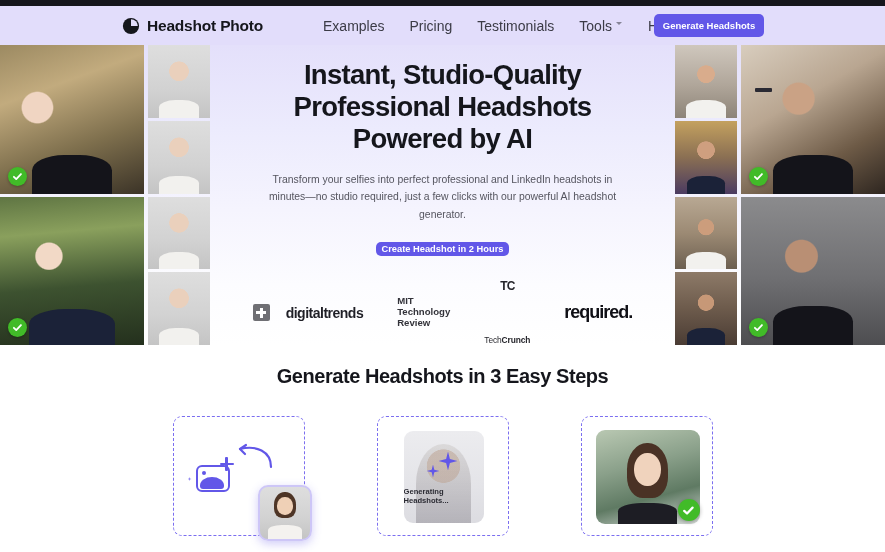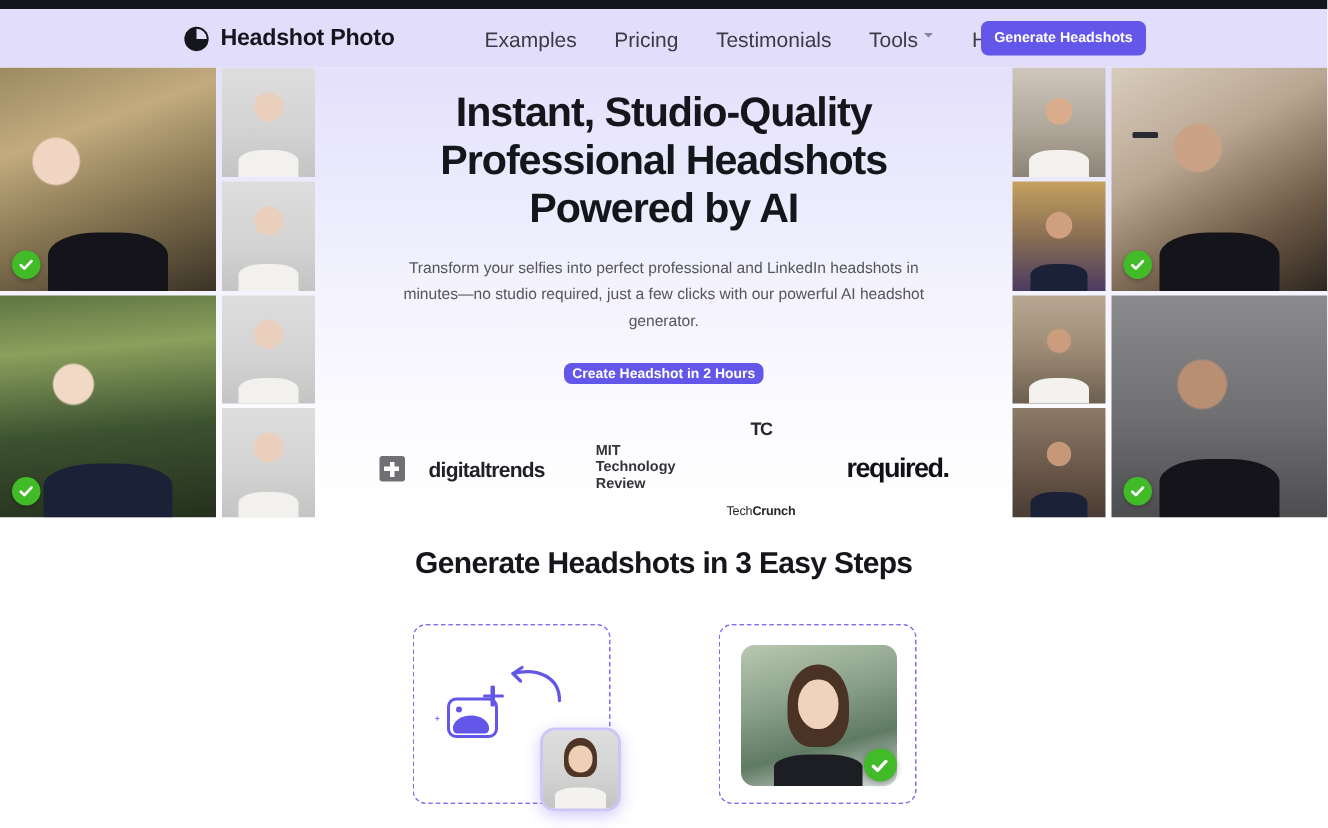--- a/index.html
+++ b/index.html
@@ -404,20 +404,29 @@
           <path d="M10 6 L16 2 M10 6 L15 11" fill="none" stroke="#6257e8" stroke-width="2.2" stroke-linecap="round"></path>
         </svg>
       </span>
       <span class="mini-photo bg-studio">
         <span style="position:absolute;left:28%;top:10%;width:44%;height:50%;background:#4e3526;border-radius:48% 48% 36% 36%;"></span>
         <span style="position:absolute;left:34%;top:20%;width:32%;height:34%;background:#efd0b6;border-radius:48%;"></span>
         <span style="position:absolute;left:16%;bottom:0;width:68%;height:26%;background:#f4f2ef;border-radius:40% 40% 0 0;"></span>
       </span>
     </div>
 
+    <div class="step-card">
+      <span class="gen-thumb">
+        <span class="sparks">
+          <span class="spark a"></span>
+          <span class="spark b"></span>
+        </span>
+        <span class="gen-label">Generating Headshots...</span>
+      </span>
+    </div>
 
     <div class="step-card">
       <span class="result-photo">
         <span class="hair"></span>
           <span class="face"></span>
           <span class="body"></span>
       </span>
       <span class="check-lg">
         <svg viewBox="0 0 14 14">
             <path d="M2.4 7.4 L5.4 10.3 L11.4 3.9" fill="none" stroke="#fff" stroke-width="2.4" stroke-linecap="round" stroke-linejoin="round"></path>

